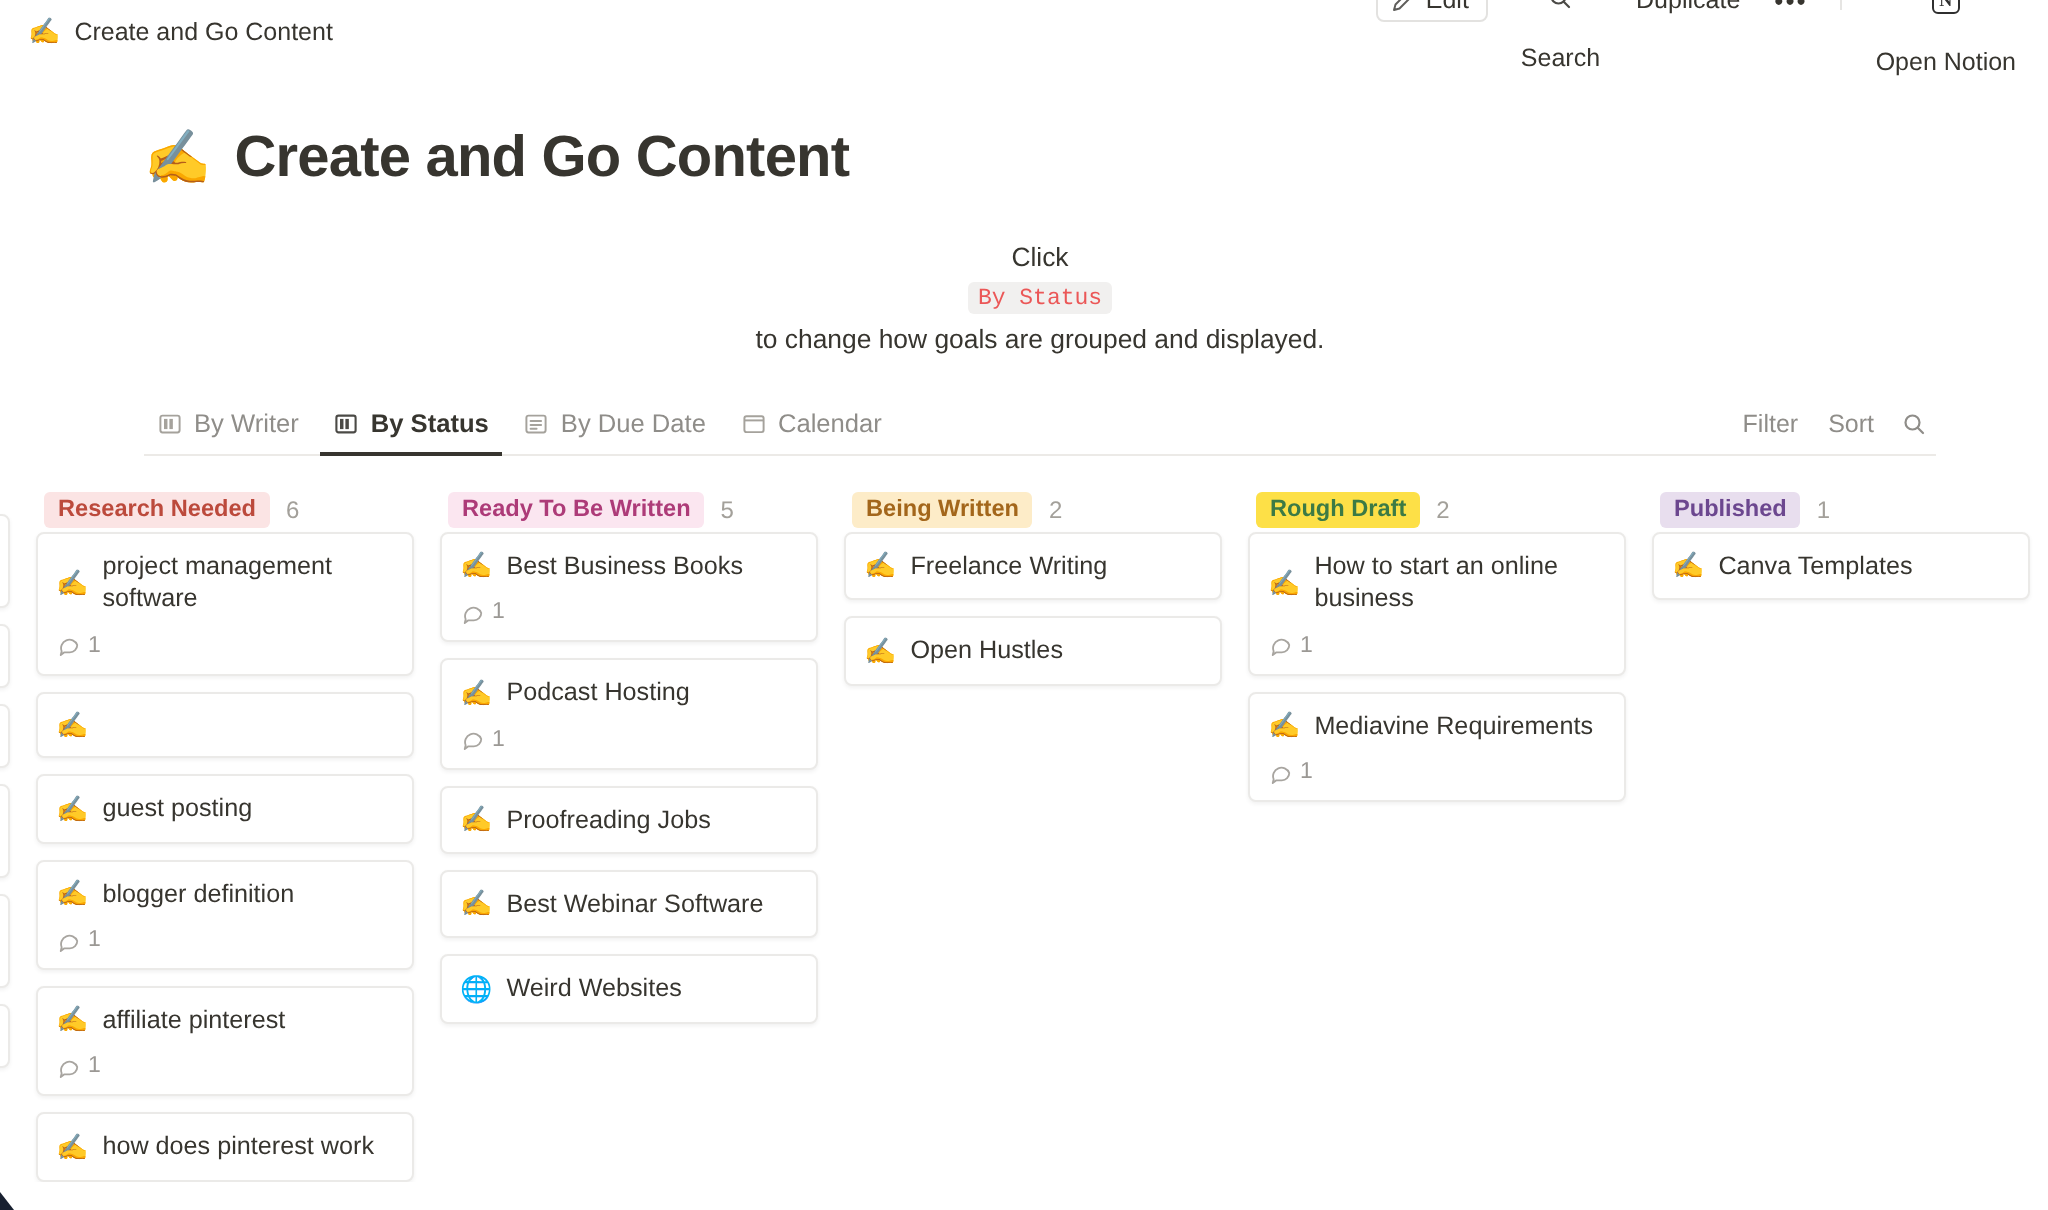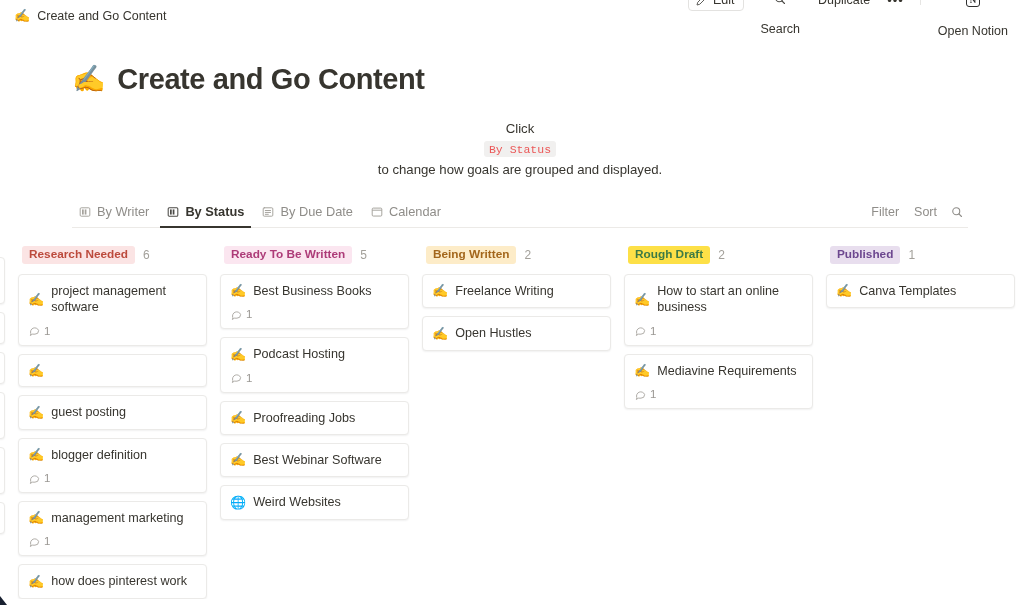--- a/index.html
+++ b/index.html
@@ -118,21 +118,21 @@
     position: relative;
   }
   .board-scroller { padding-left: 18px; display: flex; }
 
   .col { width: 202px; flex: 0 0 202px; }
 
   .col-head {
     display: flex; align-items: center; gap: 8px;
     padding: 0 2px 0 4px;
     height: 20px;
-    margin-bottom: 9px;
+    margin-bottom: 1px;
   }
   .chip {
     font-size: 11.8px; font-weight: 600;
     padding: 1.5px 7px;
     border-radius: 3px;
     white-space: nowrap;
     line-height: 1.35;
   }
   .col-count { font-size: 12px; color: #a3a09a; }
 
@@ -358,21 +358,21 @@
                       <path d="M21 12a8 8 0 0 1-8 8H7l-4 3 1-4.2A8 8 0 1 1 21 12z"></path>
                     </svg>
                 </span>
                 <span class="cnum">1</span>
               </div>
             </div>
 
             <div class="card">
               <div class="card-main">
                 <span class="card-emoji">✍️</span>
-                <span class="card-title">management marketing</span>
+                <span class="card-title">affiliate pinterest</span>
               </div>
               <div class="card-meta">
                 <span class="icon">
                   <svg width="11" height="11" viewBox="0 0 24 24" fill="none" stroke="#a8a5a0" stroke-width="2" stroke-linejoin="round">
                       <path d="M21 12a8 8 0 0 1-8 8H7l-4 3 1-4.2A8 8 0 1 1 21 12z"></path>
                     </svg>
                 </span>
                 <span class="cnum">1</span>
               </div>
             </div>

